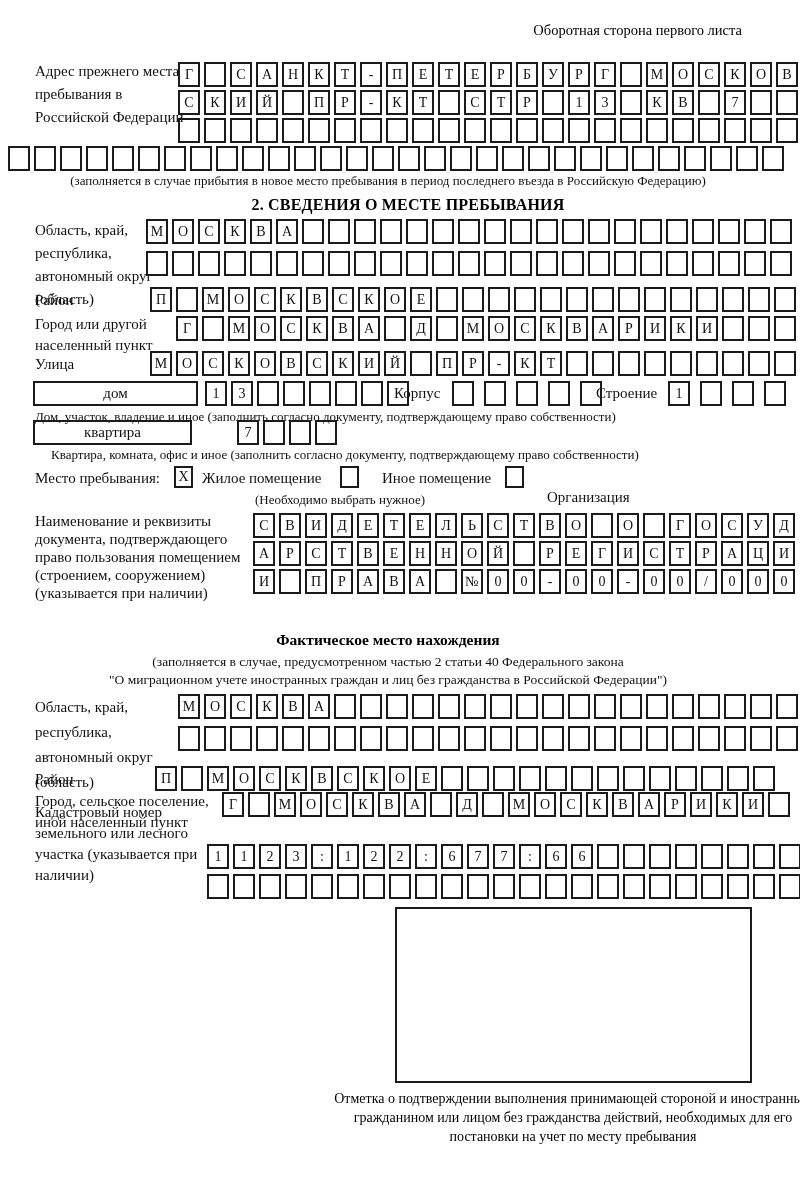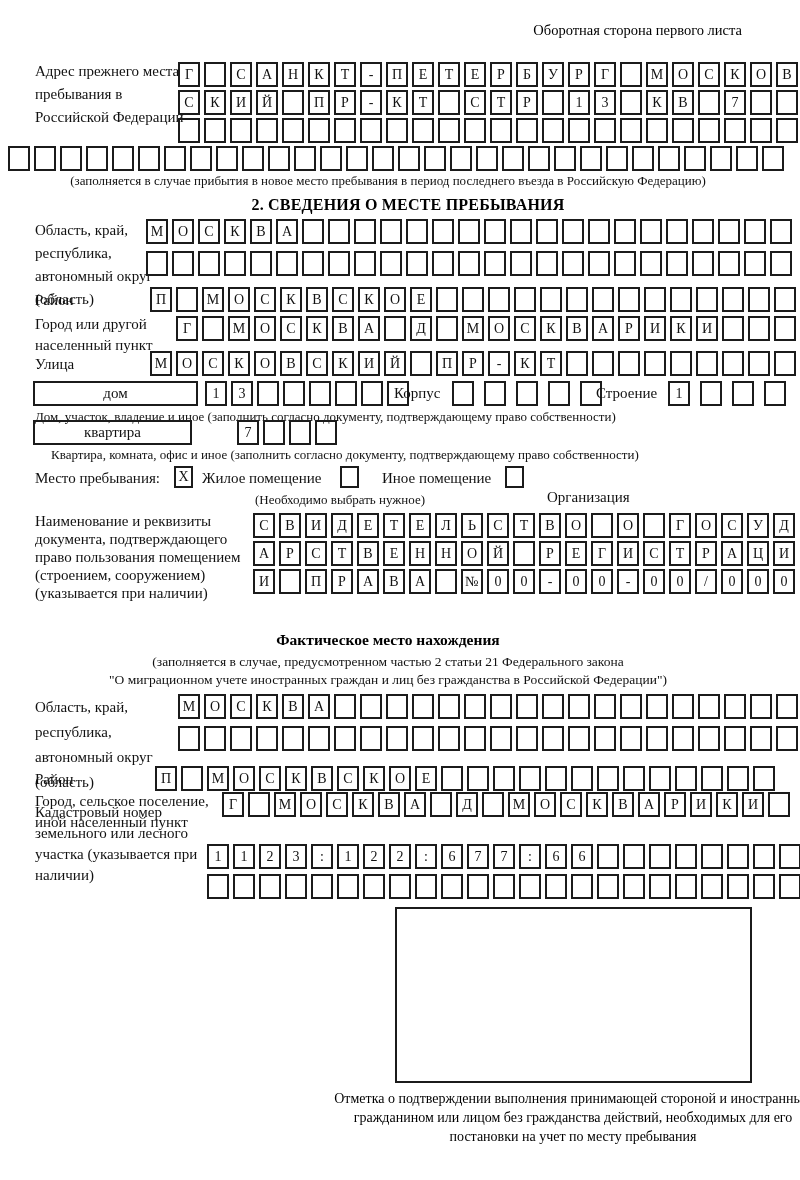--- a/index.html
+++ b/index.html
@@ -404,21 +404,21 @@
       <span class="cell">-</span>
       <span class="cell">0</span>
       <span class="cell">0</span>
       <span class="cell">/</span>
       <span class="cell">0</span>
       <span class="cell">0</span>
       <span class="cell">0</span>
     </div>
 
   <div class="abs center" style="top:631px;font-weight:bold;font-size:15.5px;">Фактическое место нахождения</div>
-  <div class="abs note center" style="top:654px;font-size:13.5px;">(заполняется в случае, предусмотренном частью 2 статьи 21 Федерального закона</div>
+  <div class="abs note center" style="top:654px;font-size:13.5px;">(заполняется в случае, предусмотренном частью 2 статьи 40 Федерального закона</div>
   <div class="abs note center" style="top:672px;font-size:13.5px;">"О миграционном учете иностранных граждан и лиц без гражданства в Российской Федерации")</div>
 
   <div class="abs label" style="left:35px;top:695px;width:158px;line-height:25px;">Область, край, республика, автономный округ (область)</div>
   <div class="abs cellrow" style="left:178px;top:694px;">
       <span class="cell">М</span>
       <span class="cell">О</span>
       <span class="cell">С</span>
       <span class="cell">К</span>
       <span class="cell">В</span>
       <span class="cell">А</span>

